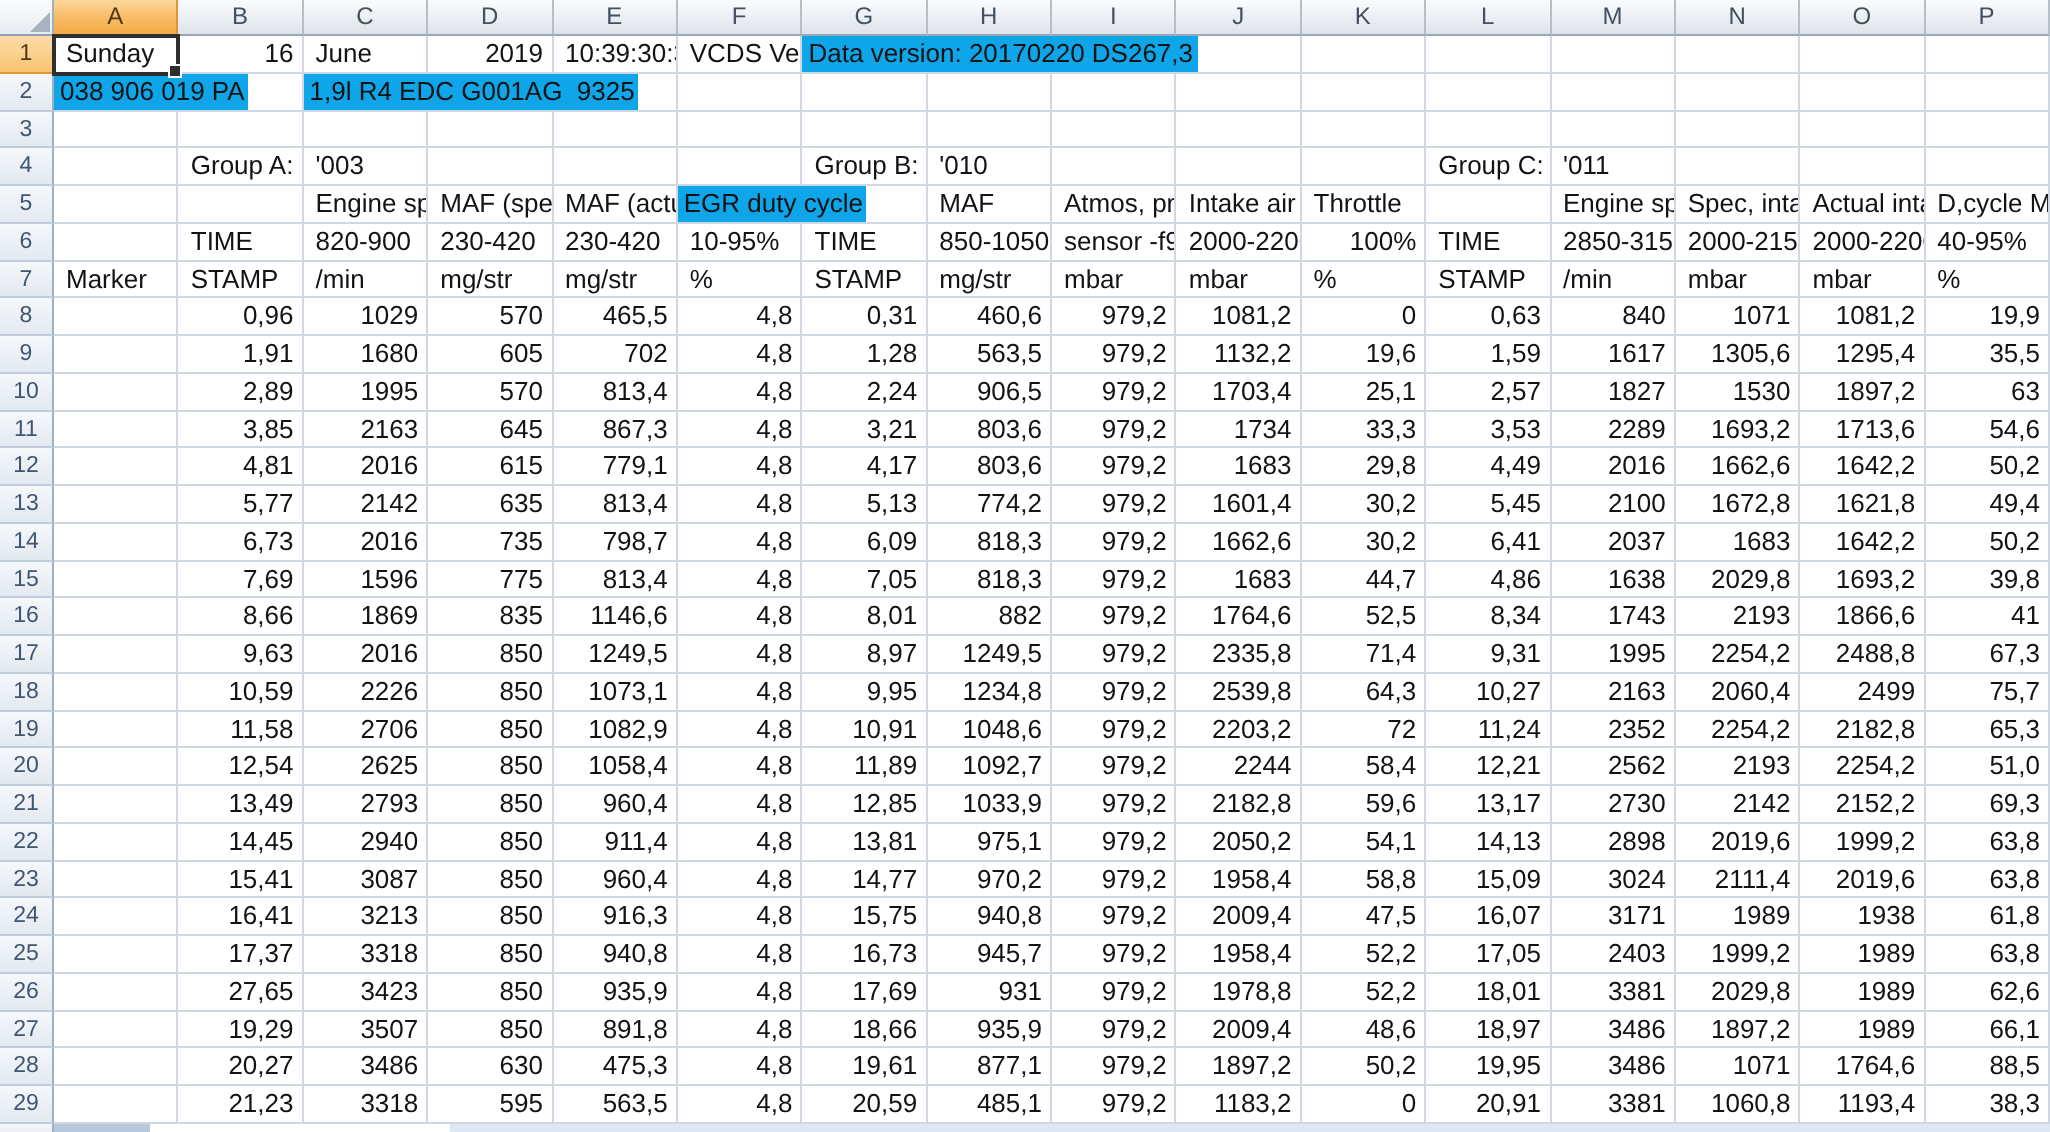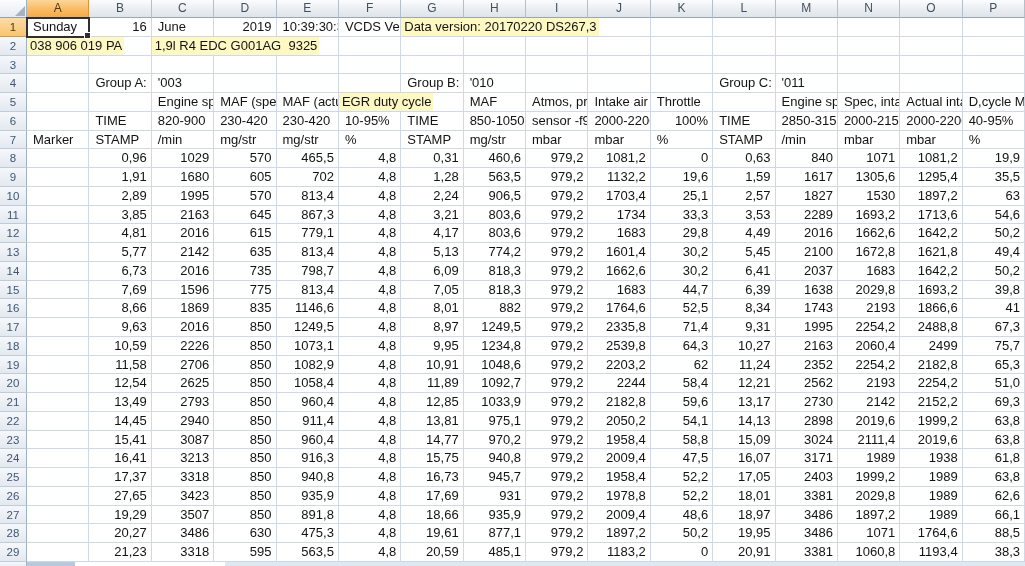--- a/index.html
+++ b/index.html
@@ -26,21 +26,21 @@
       border-bottom:1px solid #dd9a33;color:#4f3a14;}
   .cell{width:62.375px;box-sizing:border-box;flex:none;
       border-right:1px solid #d0d7e5;border-bottom:1px solid #d0d7e5;
       font-size:13px;line-height:18px;color:#131313;overflow:hidden;}
   .cell span{white-space:pre;display:inline-block;}
   .cell.L{text-align:left;}
   .cell.L span{padding-left:6px;}
   .cell.R{text-align:right;}
   .cell.R span{padding-right:4px;}
   .cell.O{overflow:visible;text-align:left;}
-  .cell.O span{position:relative;z-index:3;background:#fef9c3;padding:0 2px 0 3px;}
+  .cell.O span{position:relative;z-index:3;background:#0ea5e9;padding:0 2px 0 3px;}
   .selbox{position:absolute;left:26px;top:17px;width:64px;height:21px;
       border:2px solid #2f2f2f;box-sizing:border-box;z-index:6;pointer-events:none;}
   .fillh{position:absolute;right:-3px;bottom:-3px;width:5px;height:5px;
       background:#2f2f2f;border:1px solid #fff;}
   .prow{display:flex;height:4.25px;overflow:hidden;}
   .prow .s0{width:27px;background:linear-gradient(180deg,#f5f8fb,#eaeff5);border-right:1px solid #9fb0c2;box-sizing:border-box;}
   .prow .s1{width:48px;background:#b9c9dd;}
   .prow .s2{width:150px;background:#ffffff;}
   .prow .s3{flex:1;background:#dde8f3;}
 </style>
@@ -340,21 +340,21 @@
         <div class="cell R"><span>7,69</span></div>
         <div class="cell R"><span>1596</span></div>
         <div class="cell R"><span>775</span></div>
         <div class="cell R"><span>813,4</span></div>
         <div class="cell R"><span>4,8</span></div>
         <div class="cell R"><span>7,05</span></div>
         <div class="cell R"><span>818,3</span></div>
         <div class="cell R"><span>979,2</span></div>
         <div class="cell R"><span>1683</span></div>
         <div class="cell R"><span>44,7</span></div>
-        <div class="cell R"><span>6,39</span></div>
+        <div class="cell R"><span>4,86</span></div>
         <div class="cell R"><span>1638</span></div>
         <div class="cell R"><span>2029,8</span></div>
         <div class="cell R"><span>1693,2</span></div>
         <div class="cell R"><span>39,8</span></div>
       </div>
       <div class="row">
         <div class="rowh">16</div>
         <div class="cell L"></div>
         <div class="cell R"><span>8,66</span></div>
         <div class="cell R"><span>1869</span></div>
@@ -415,21 +415,21 @@
         <div class="cell L"></div>
         <div class="cell R"><span>11,58</span></div>
         <div class="cell R"><span>2706</span></div>
         <div class="cell R"><span>850</span></div>
         <div class="cell R"><span>1082,9</span></div>
         <div class="cell R"><span>4,8</span></div>
         <div class="cell R"><span>10,91</span></div>
         <div class="cell R"><span>1048,6</span></div>
         <div class="cell R"><span>979,2</span></div>
         <div class="cell R"><span>2203,2</span></div>
-        <div class="cell R"><span>62</span></div>
+        <div class="cell R"><span>72</span></div>
         <div class="cell R"><span>11,24</span></div>
         <div class="cell R"><span>2352</span></div>
         <div class="cell R"><span>2254,2</span></div>
         <div class="cell R"><span>2182,8</span></div>
         <div class="cell R"><span>65,3</span></div>
       </div>
       <div class="row">
         <div class="rowh">20</div>
         <div class="cell L"></div>
         <div class="cell R"><span>12,54</span></div>

